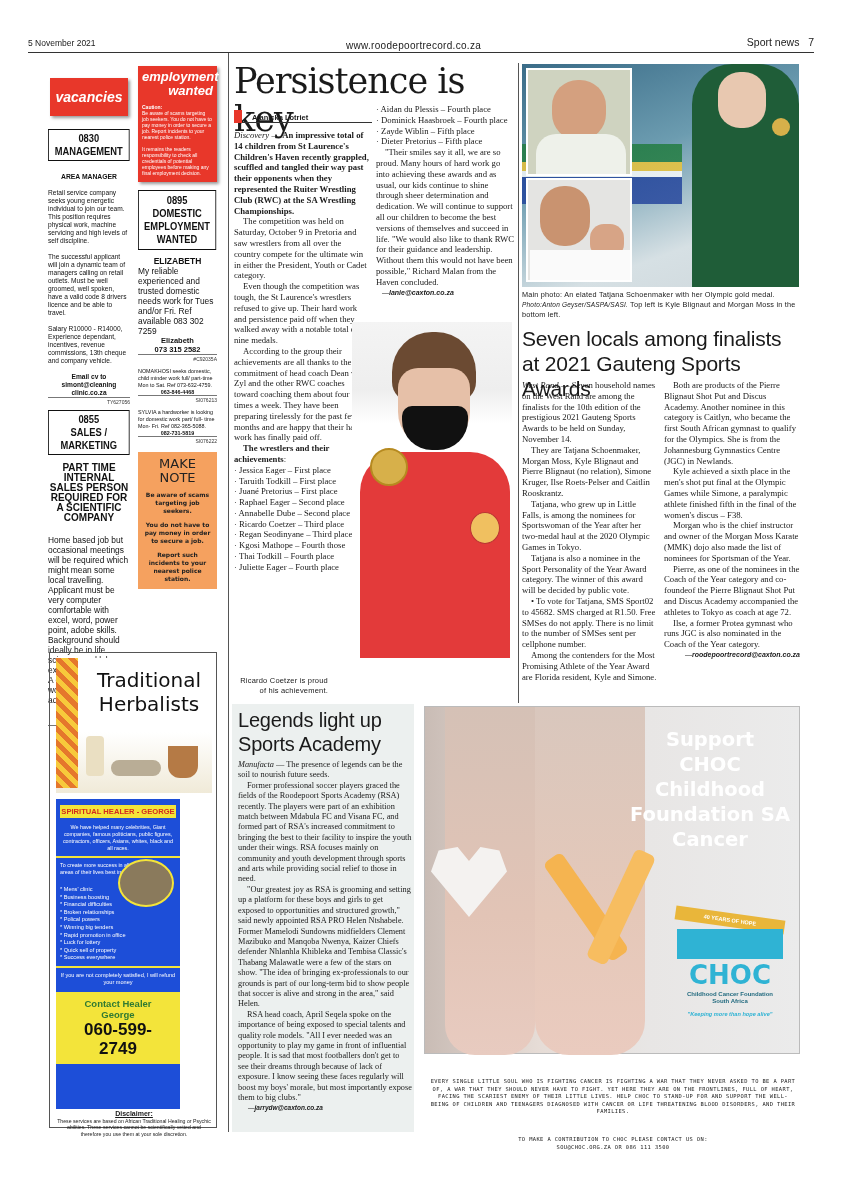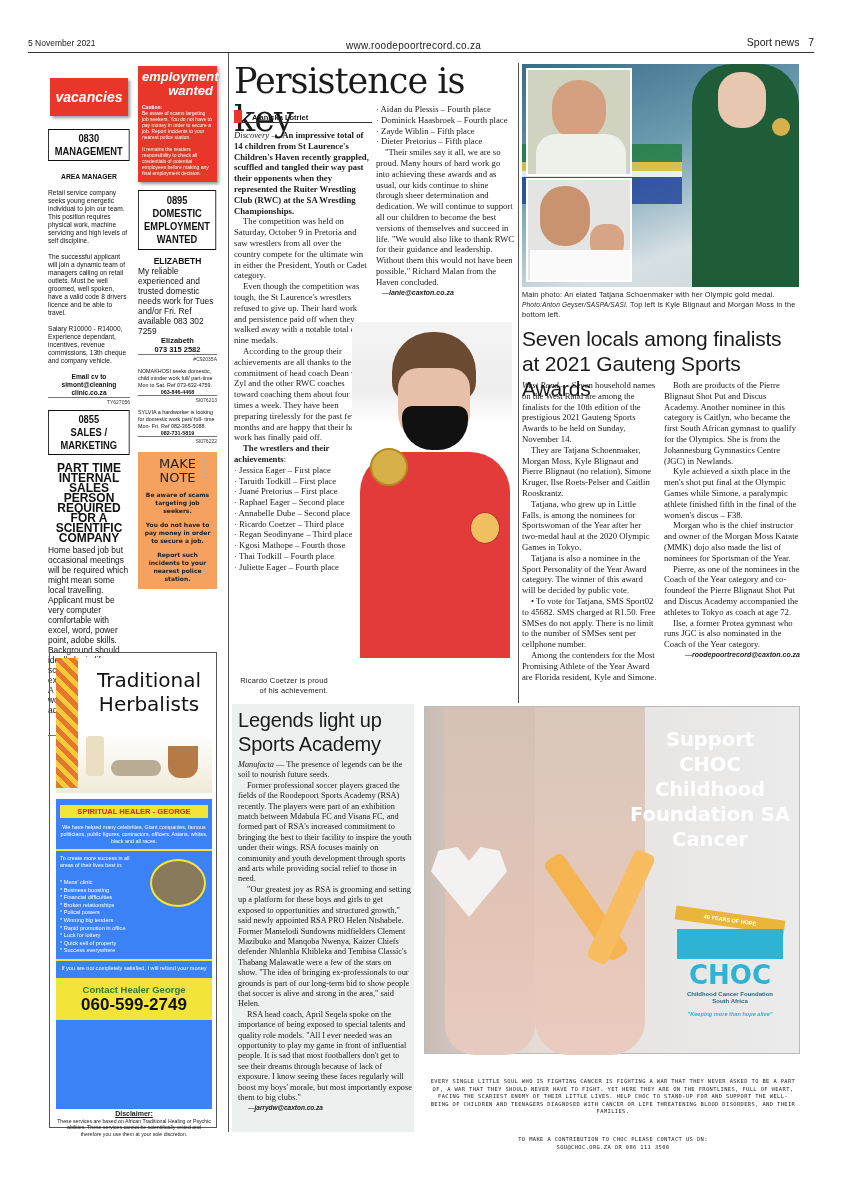--- a/index.html
+++ b/index.html
@@ -50,21 +50,21 @@
   <div class="sm">Retail service company seeks young energetic individual to join our team. This position requires physical work, machine servicing and high levels of self discipline.</div>
   <div class="sm" style="margin-top:8px">The successful applicant will join a dynamic team of managers calling on retail outlets. Must be well groomed, well spoken, have a valid code 8 drivers licence and be able to travel.</div>
   <div class="sm" style="margin-top:8px">Salary R10000 - R14000, Experience dependant, incentives, revenue commissions, 13th cheque and company vehicle.</div>
   <div class="sm" style="margin-top:8px;text-align:center;font-weight:bold">Email cv to simont@cleaning clinic.co.za</div>
   <div class="ref">TY627056</div>
 
   <div class="boxhd" style="margin-top:5px;width:96px;padding:2px 0">
       <div>0855</div>
       <div>SALES / MARKETING</div>
     </div>
-  <div style="text-align:center;font-weight:bold;font-size:12px;line-height:10px;margin:8px 0 2px">PART TIME INTERNAL SALES PERSON REQUIRED FOR A SCIENTIFIC COMPANY</div>
+  <div style="text-align:center;font-weight:bold;font-size:10px;line-height:10px;margin:8px 0 12px">PART TIME INTERNAL SALES PERSON REQUIRED FOR A SCIENTIFIC COMPANY</div>
   <div style="font-size:8.4px;line-height:10px">Home based job but occasional meetings will be required which might mean some local travelling. Applicant must be very computer comfortable with excel, word, power point, adobe skills. Background should ideally be in life sciences and lab experience an asset. A graduate degree would be a big advanage</div>
   <div style="font-size:8.4px;line-height:10px;font-weight:bold;text-align:center">vacutec @iafrica.com</div>
   <div class="ref">#C92864A</div>
 </div>
 
 <div class="abs cls" style="left:138px;top:66px;width:79px">
   <div class="redhd" style="padding:4px 4px 6px;text-align:left">
     <div style="font-size:13px;line-height:14px;text-align:center">employment</div>
     <div style="font-size:13px;line-height:14px;text-align:right">wanted</div>
     <div style="font-style:normal;font-weight:normal;font-size:5px;line-height:6px;margin-top:6px">
@@ -101,21 +101,21 @@
   <div style="position:absolute;left:6px;top:5px;width:156px;height:135px;background:linear-gradient(180deg,#fff 55%,#f0ead8 100%)">
     <div style="position:absolute;left:0;top:0;width:22px;height:130px;background:repeating-linear-gradient(45deg,#e5772c 0 5px,#f7c93b 5px 10px)"></div>
     <div style="position:absolute;left:38px;top:10px;font-family:'DejaVu Sans',sans-serif;font-size:20px;line-height:24px;color:#111;text-align:center;width:110px">
         <div>Traditional</div>
         <div>Herbalists</div>
       </div>
     <div style="position:absolute;left:30px;top:78px;width:18px;height:40px;background:#eadfc2;border-radius:4px"></div>
     <div style="position:absolute;left:55px;top:102px;width:50px;height:16px;background:#b9ad96;border-radius:8px"></div>
     <div style="position:absolute;left:112px;top:88px;width:30px;height:32px;background:#b57a45;border-radius:0 0 12px 12px"></div>
   </div>
-  <div style="position:absolute;left:6px;top:146px;width:156px;height:310px;background:#3b82f6;color:#fff">
+  <div style="position:absolute;left:6px;top:146px;width:124px;height:310px;background:#1d4ed8;color:#fff">
     <div style="margin:6px 4px;background:#f3e43a;color:#d32b1e;font-weight:bold;font-size:7.6px;text-align:center;padding:2px 0">SPIRITUAL HEALER - GEORGE</div>
     <div style="font-size:5.4px;line-height:7px;text-align:center;padding:0 4px">We have helped many celebrities, Giant companies, famous politicians, public figures, contractors, officers, Asians, whites, black and all races.</div>
     <div style="height:2px;background:#f3e43a;margin:4px 0"></div>
     <div style="font-size:5.4px;line-height:7px;padding:0 4px;width:90px">To create more success in all areas of their lives best in:</div>
     <div style="position:absolute;right:6px;top:60px;width:56px;height:48px;border-radius:50%;background:#8a7a5c;border:2px solid #f3e43a"></div>
     <ul style="list-style:none;font-size:5.6px;line-height:7.6px;padding:10px 4px 0">
       <li>* <span>Mens' clinic</span></li>
         <li>* <span>Business boosting</span></li>
         <li>* <span>Financial difficulties</span></li>
         <li>* <span>Broken relationships</span></li>

